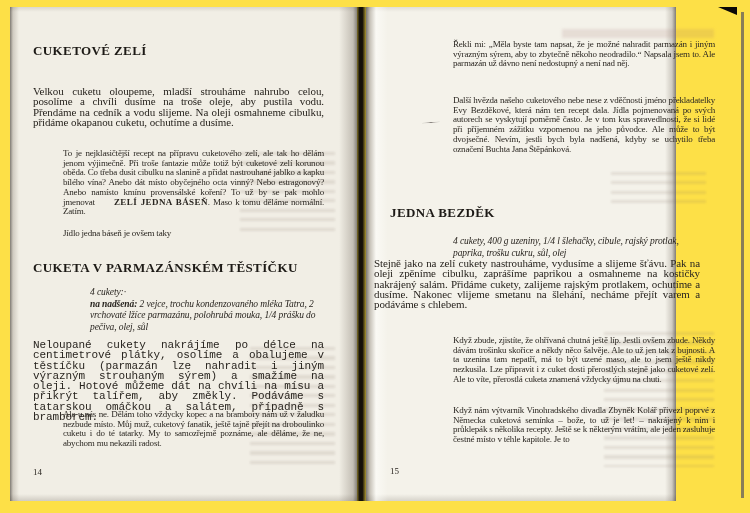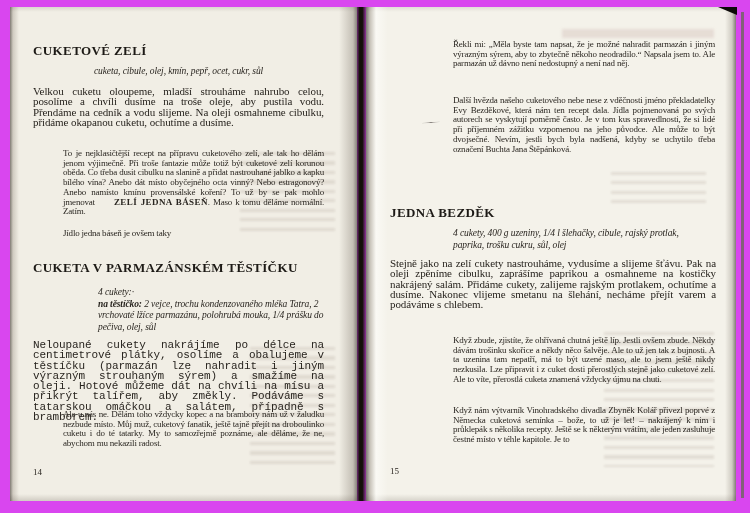--- a/index.html
+++ b/index.html
@@ -1,33 +1,33 @@
 <!DOCTYPE html>
 <html><head>
 <meta charset="utf-8">
 <style>
   html,body{margin:0;padding:0;background:#000;}
   .stage{
     position:relative;width:750px;height:513px;overflow:hidden;
-    background:#d946ef;
+    background:#fde047;
     font-family:"Liberation Serif","DejaVu Serif",serif;
   }
   
   .page{position:absolute;top:7px;height:494px;}
   .page-left{
     left:10px;width:347px;
     background:
       linear-gradient(to right, rgba(35,28,22,.55) 0px, rgba(90,78,64,.22) 3px, rgba(0,0,0,0) 9px),
       linear-gradient(to left,  rgba(30,24,18,.50) 0px, rgba(80,70,58,.28) 4px, rgba(0,0,0,0) 18px),
       linear-gradient(to top,   rgba(60,50,40,.18) 0px, rgba(0,0,0,0) 7px),
       linear-gradient(to bottom,rgba(60,50,40,.12) 0px, rgba(0,0,0,0) 5px),
       #f1eee5;
   }
   .page-right{
-    left:366px;width:370px;
+    left:366px;width:310px;
     background:
       linear-gradient(to right, rgba(25,20,15,.55) 0px, rgba(95,84,70,.30) 4px, rgba(255,255,252,.55) 10px, rgba(0,0,0,0) 22px),
       linear-gradient(to left,  rgba(35,28,22,.55) 0px, rgba(95,85,72,.25) 4px, rgba(0,0,0,0) 11px),
       linear-gradient(to top,   rgba(60,50,40,.16) 0px, rgba(0,0,0,0) 7px),
       linear-gradient(to bottom,rgba(60,50,40,.10) 0px, rgba(0,0,0,0) 5px),
       #f4f2ea;
   }
   .gutter{position:absolute;left:354px;top:7px;width:14px;height:494px;
     background:linear-gradient(to right,rgba(0,0,0,0) 0,#141009 40%,#141009 60%,rgba(0,0,0,0) 100%);}
   .edge-strip{position:absolute;left:741px;top:12px;width:3px;height:486px;background:#6b655b;opacity:.8;}
@@ -57,31 +57,30 @@
 
   <div class="gutter"></div>
 
   <div class="page page-left">
 
     <div class="ghost" style="left:230px;top:145px;width:95px;height:80px;"></div>
     <div class="ghost" style="left:240px;top:340px;width:85px;height:120px;"></div>
 
     <div class="tb heading" style="left:23px;top:36px;">CUKETOVÉ ZELÍ</div>
 
-    <div class="tb ing" style="left:23px;top:59px;width:291px;text-align:center;">cuketa, cibule, olej, kmín, pepř, ocet, cukr, sůl</div>
 
     <div class="tb body-par" style="left:23px;top:79px;width:291px;">Velkou cuketu oloupeme, mladší strouháme nahrubo celou, posolíme a chvíli dusíme na troše oleje, aby pustila vodu. Přendáme na cedník a vodu slijeme. Na oleji osmahneme cibulku, přidáme okapanou cuketu, ochutíme a dusíme.</div>
 
     <div class="tb note" style="left:53px;top:142px;width:261px;"><span>To je nejklasičtější recept na přípravu cuketového zelí, ale tak ho dělám jenom výjimečně. Při troše fantazie může totiž být cuketové zelí korunou oběda. Co třeba dusit cibulku na slanině a přidat nastrouhané jablko a kapku bílého vína? Anebo dát místo obyčejného octa vinný? Nebo estragonový? Anebo namísto kmínu provensálské koření? To už by se pak mohlo jmenovat </span><b class="inline-bold">ZELÍ JEDNA BÁSEŇ</b><span>. Maso k tomu děláme normální. Zatím.</span></div>
 
     <div class="tb heading" style="left:23px;top:253px;">CUKETA V PARMAZÁNSKÉM TĚSTÍČKU</div>
 
     <div class="tb note" style="left:53px;top:222px;width:261px;text-align:left;">Jídlo jedna báseň je ovšem taky</div>
 
-    <div class="tb ing-block" style="left:88px;top:280px;width:238px;"><span>4 cukety:·</span><br><b>na těstíčko:</b><span> 2 vejce, trochu kondenzovaného mléka Tatra, 2 vrchovaté lžíce parmazánu, polohrubá mouka, 1/4 prášku do pečiva, olej, sůl</span></div>
+    <div class="tb ing-block" style="left:80px;top:280px;width:238px;"><span>4 cukety:·</span><br><b>na nadšená:</b><span> 2 vejce, trochu kondenzovaného mléka Tatra, 2 vrchovaté lžíce parmazánu, polohrubá mouka, 1/4 prášku do pečiva, olej, sůl</span></div>
 
     <div class="tb body-par" style="left:23px;top:333px;width:291px;font-family:Liberation Mono, monospace;">Neloupané cukety nakrájíme po délce na centimetrové plátky, osolíme a obalujeme v těstíčku (parmazán lze nahradit i jiným výrazným strouhaným sýrem) a smažíme na oleji. Hotové můžeme dát na chvíli na mísu a přikrýt talířem, aby změkly. Podáváme s tatarskou omáčkou a salátem, případně s bramborem.</div>
 
     <div class="tb note" style="left:53px;top:403px;width:261px;">Ale u nás ne. Dělám toho vždycky kopec a na brambory nám už v žaludku nezbude místo. Můj muž, cuketový fanatik, ještě tajně přejít na droboulinko cuketu i do té tatarky. My to samozřejmě poznáme, ale děláme, že ne, abychom mu nekazili radost.</div>
 
     <div class="tb pagenum" style="left:23px;top:460px;">14</div>
   </div>
 
   <div class="page page-right">
 
@@ -90,23 +89,23 @@
     <div class="ghost" style="left:245px;top:165px;width:95px;height:35px;"></div>
 
     <div class="pencil" style="left:56px;top:115px;"></div>
 
     <div class="tb note" style="left:87px;top:33px;width:262px;">Řekli mi: „Měla byste tam napsat, že je možné nahradit parmazán i jiným výrazným sýrem, aby to zbytečně někoho neodradilo.“ Napsala jsem to. Ale parmazán už dávno není nedostupný a není nad něj.</div>
 
     <div class="tb note" style="left:87px;top:89px;width:262px;">Další hvězda našeho cuketového nebe nese z vděčnosti jméno překladatelky Evy Bezděkové, která nám ten recept dala. Jídla pojmenovaná po svých autorech se vyskytují poměrně často. Je v tom kus spravedlnosti, že si lidé při příjemném zážitku vzpomenou na jeho původce. Ale může to být dvojsečné. Nevím, jestli bych byla nadšená, kdyby se uchytilo třeba označení Buchta Jana Štěpánková.</div>
 
     <div class="tb heading" style="left:24px;top:198px;">JEDNA BEZDĚK</div>
 
-    <div class="tb ing-block" style="left:87px;top:221px;width:250px;">4 cukety, 400 g uzeniny, 1/4 l šlehačky, cibule, rajský protlak, paprika, trošku cukru, sůl, olej</div>
+    <div class="tb ing-block" style="left:87px;top:229px;width:250px;">4 cukety, 400 g uzeniny, 1/4 l šlehačky, cibule, rajský protlak, paprika, trošku cukru, sůl, olej</div>
 
-    <div class="tb body-par" style="left:24px;top:251px;width:326px;">Stejně jako na zelí cukety nastrouháme, vydusíme a slijeme šťávu. Pak na oleji zpěníme cibulku, zaprášíme paprikou a osmahneme na kostičky nakrájený salám. Přidáme cukety, zalijeme rajským protlakem, ochutíme a dusíme. Nakonec vlijeme smetanu na šlehání, necháme přejít varem a podáváme s chlebem.</div>
+    <div class="tb body-par" style="left:8px;top:251px;width:326px;">Stejně jako na zelí cukety nastrouháme, vydusíme a slijeme šťávu. Pak na oleji zpěníme cibulku, zaprášíme paprikou a osmahneme na kostičky nakrájený salám. Přidáme cukety, zalijeme rajským protlakem, ochutíme a dusíme. Nakonec vlijeme smetanu na šlehání, necháme přejít varem a podáváme s chlebem.</div>
 
     <div class="tb note" style="left:87px;top:329px;width:262px;">Když zbude, zjistíte, že ohřívaná chutná ještě líp. Jestli ovšem zbude. Někdy dávám trošinku skořice a někdy něco šalvěje. Ale to už jen tak z bujnosti. A ta uzenina tam nepatří, má to být uzené maso, ale to jsem ještě nikdy nezkusila. Lze připravit i z cuket dosti přerostlých stejně jako cuketové zelí. Ale to víte, přerostlá cuketa znamená vždycky újmu na chuti.</div>
 
     <div class="tb note" style="left:87px;top:399px;width:262px;">Když nám výtvarník Vinohradského divadla Zbyněk Kolář přivezl poprvé z Německa cuketová semínka – bože, to už je let! – nakrájený k nim i průklepák s několika recepty. Ještě se k některým vrátím, ale jeden zasluhuje čestné místo v téhle kapitole. Je to</div>
 
     <div class="tb pagenum" style="left:24px;top:459px;width:326px;text-align:left;">15</div>
   </div>
 
   <div class="edge-strip"></div>
   <div class="corner-notch"></div>

